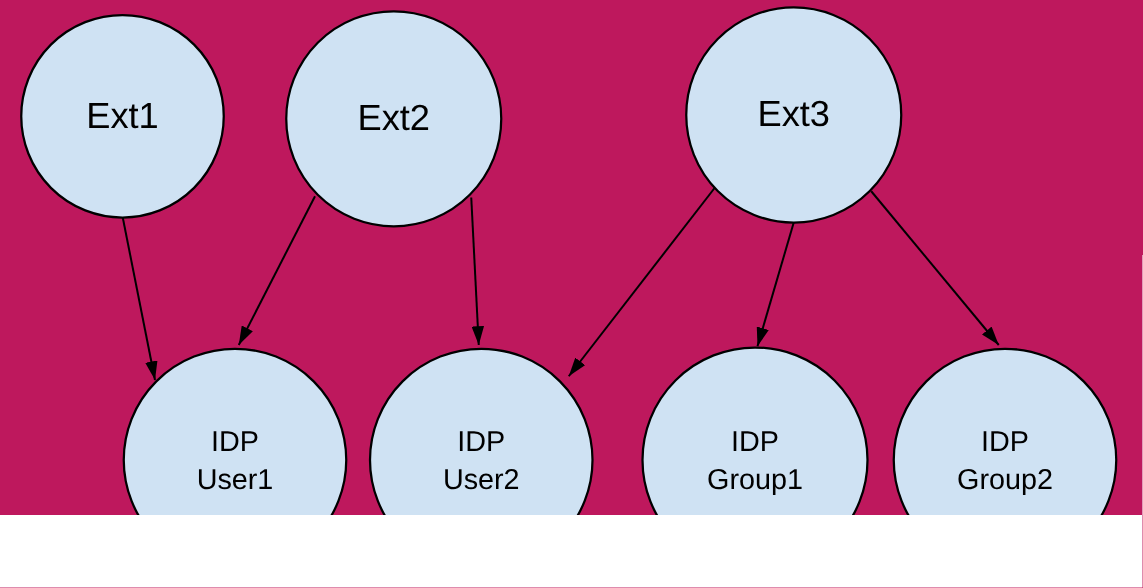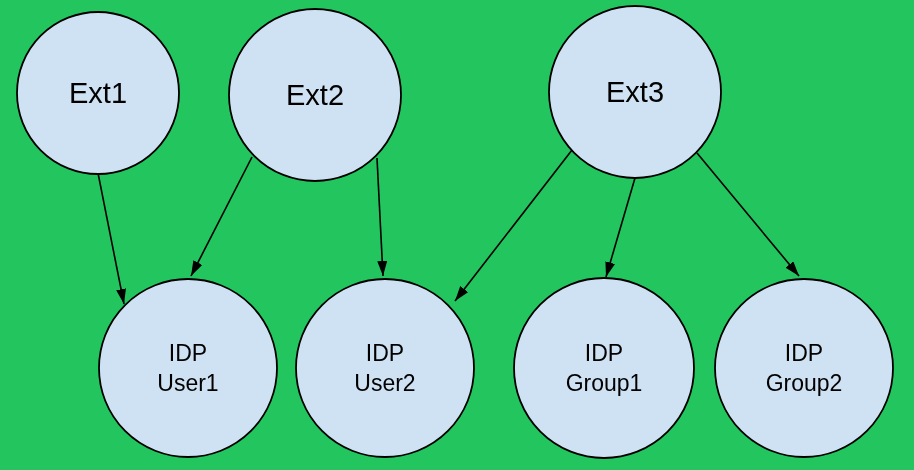--- a/index.html
+++ b/index.html
@@ -3,22 +3,22 @@
 <meta charset="utf-8">
 <style>
   html, body {
     margin: 0;
     padding: 0;
     background: #ffffff;
   }
   .canvas-wrap {
     position: relative;
     width: 914px;
-    height: 470px;
-    background: #22c55e;
+    height: 412px;
+    background: #be185d;
     overflow: hidden;
     font-family: "Liberation Sans", sans-serif;
   }
   svg {
     display: block;
     width: 914px;
     height: 470px;
   }
   .node-circle {
     stroke-width: 1.8px;

